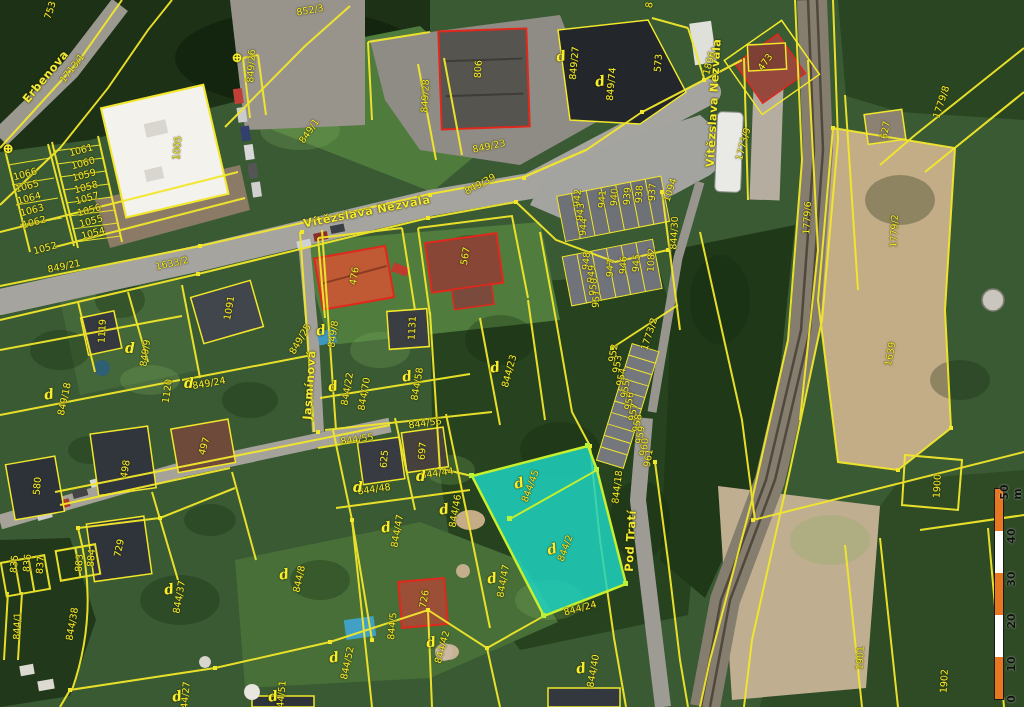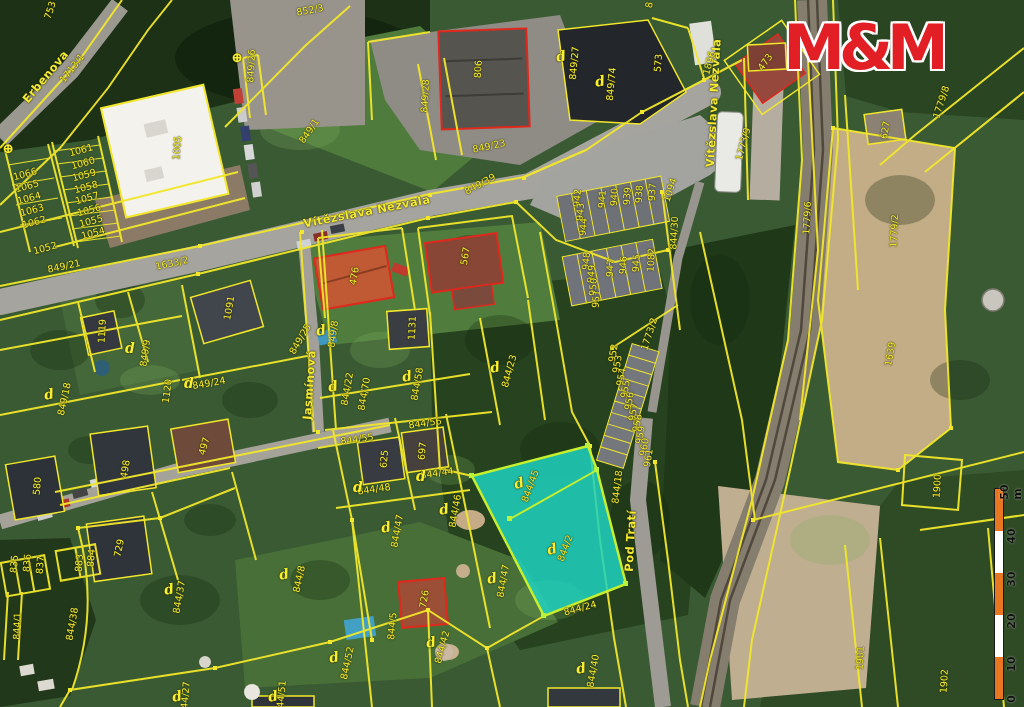--- a/index.html
+++ b/index.html
@@ -430,21 +430,20 @@
       <div class="lb mark" style="left: 334px; top: 657px; transform: translate(-50%, -50%) rotate(-10deg);">d</div>
       <div class="lb mark" style="left: 273px; top: 696px; transform: translate(-50%, -50%) rotate(-10deg);">d</div>
       <div class="lb mark" style="left: 177px; top: 696px; transform: translate(-50%, -50%) rotate(-10deg);">d</div>
       <div class="lb mark" style="left: 358px; top: 487px; transform: translate(-50%, -50%) rotate(0deg);">d</div>
       <div class="lb mark" style="left: 421px; top: 476px; transform: translate(-50%, -50%) rotate(0deg);">d</div>
       <div class="lb mark" style="left: 237px; top: 57px; transform: translate(-50%, -50%) rotate(0deg);">⊕</div>
       <div class="lb mark" style="left: 8px; top: 148px; transform: translate(-50%, -50%) rotate(0deg);">⊕</div>
     </div>
 
 <div class="logo">
-  <div class="logo-mm">M&amp;M</div>
 </div>
 
 <div class="scalebar" id="scalebar">
       <div class="seg" style="background: rgb(232, 119, 34);"></div>
       <div class="seg" style="background: rgb(255, 255, 255);"></div>
       <div class="seg" style="background: rgb(232, 119, 34);"></div>
       <div class="seg" style="background: rgb(255, 255, 255);"></div>
       <div class="seg" style="background: rgb(232, 119, 34);"></div>
     </div>
 

